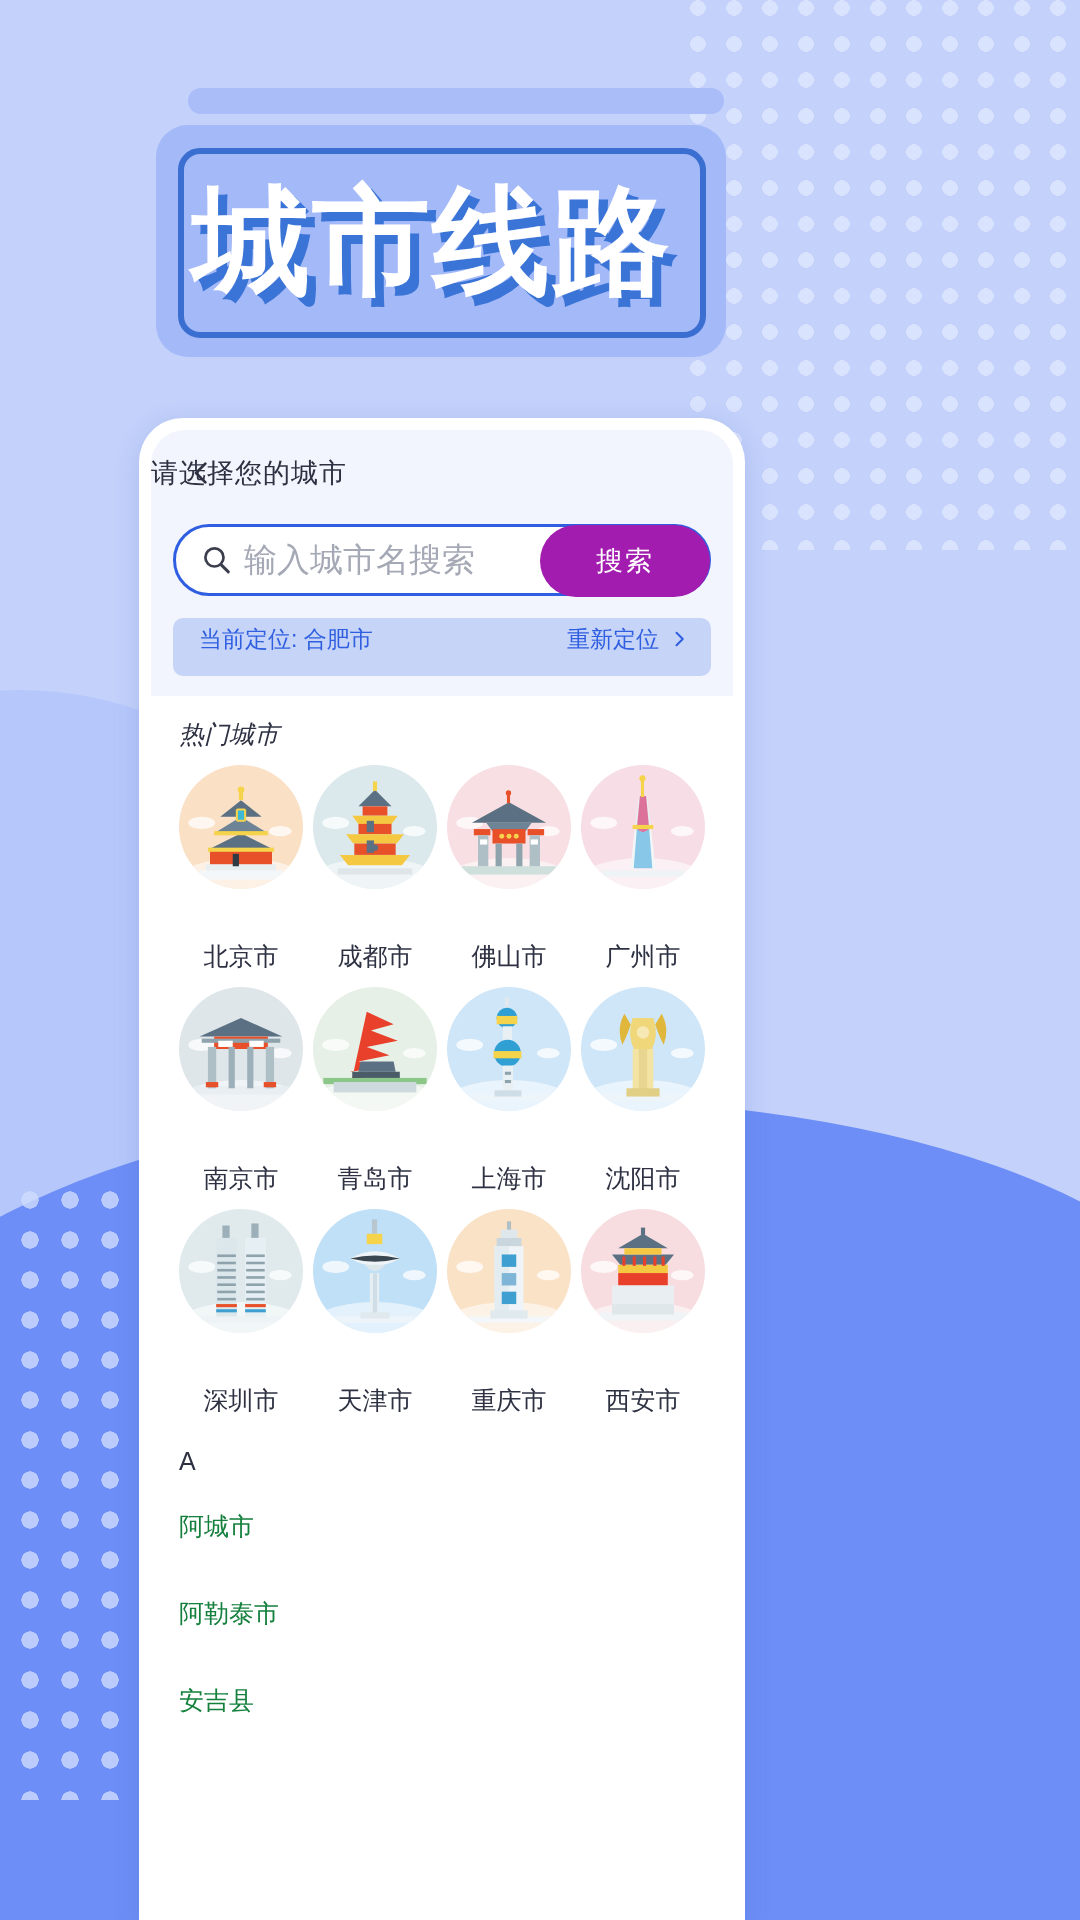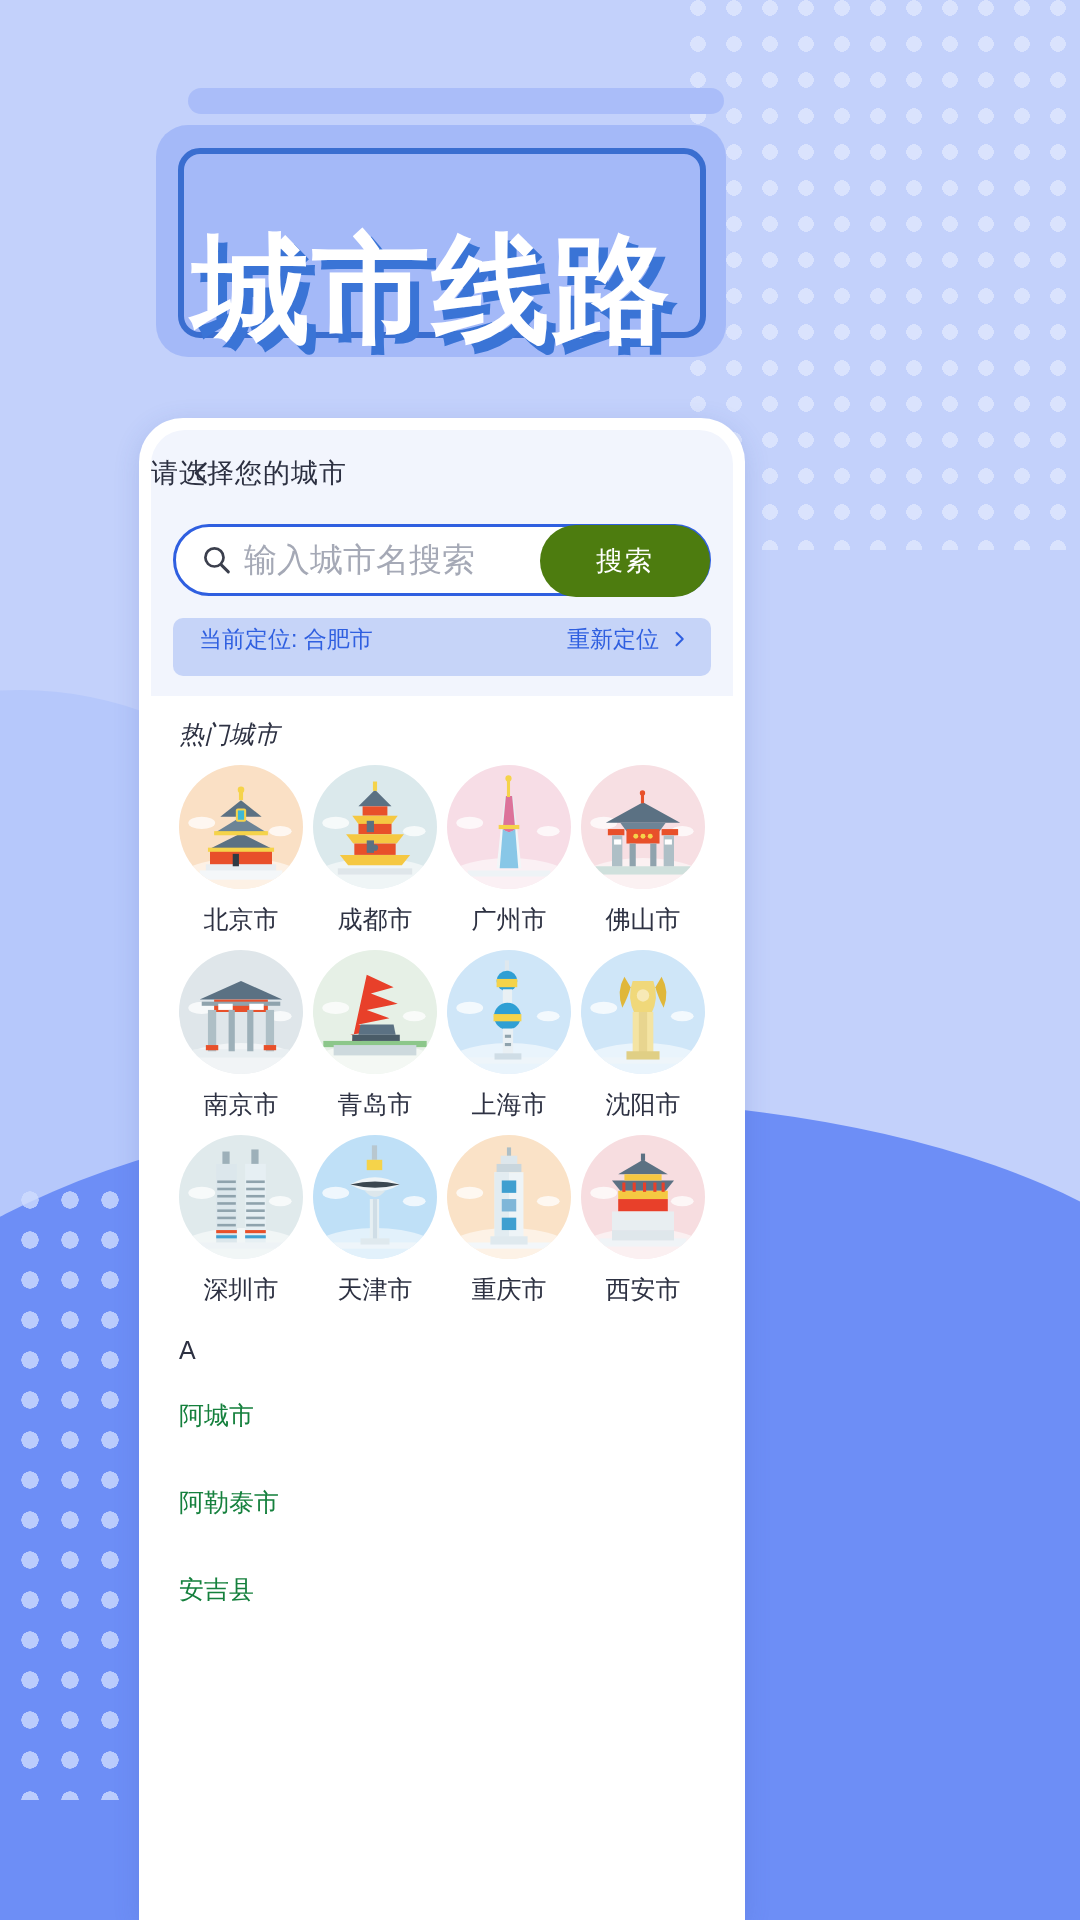--- a/index.html
+++ b/index.html
@@ -84,21 +84,20 @@
     position:absolute;
     left: 178px; top: 148px;
     width: 508px; height: 190px;
     display:flex; align-items:center; justify-content:center;
     font-size: 118px;
     font-weight: 800;
     letter-spacing: 2px;
     color: #ffffff;
     text-shadow: 9px 9px 0 #3a74d6;
     white-space: nowrap;
-    margin-top: 48px;
   }
 
   
   .phone {
     position:absolute;
     left: 139px; top: 418px;
     width: 606px; height: 1502px;
     background: #ffffff;
     border-radius: 44px 44px 0 0;
     box-shadow: 0 6px 26px rgba(60,90,170,.18);
@@ -156,21 +155,21 @@
     color: #35394a;
     padding-right: 180px;
   }
   .search-input::placeholder { color: #a5a9b6; }
   .search-btn {
     position: absolute;
     right: -2px; top: -2px;
     width: 170px; height: 72px;
     border: 0;
     border-radius: 40px;
-    background: #4d7c0f;
+    background: #a21caf;
     color: #fff;
     font-family: inherit;
     font-size: 27px;
     letter-spacing: 2px;
     cursor: pointer;
   }
 
   .locate-wrap { padding: 22px 22px 20px 22px; }
   .locate-bar {
     height: 58px;
@@ -194,20 +193,21 @@
   .grid {
     display: grid;
     grid-template-columns: repeat(4, 1fr);
     row-gap: 14px;
     column-gap: 6px;
     margin-top: 14px;
   }
   .city-cell {
     display: flex; flex-direction: column; align-items: center;
     cursor: pointer;
+    gap: 37px;
   }
   .city-circle {
     width: 124px; height: 124px;
     border-radius: 50%;
     overflow: hidden;
     display:flex; align-items:center; justify-content:center;
   }
   .city-circle svg { width: 100%; height: 100%; display:block; }
   .city-name {
     margin-top: 14px;
@@ -326,39 +326,20 @@
     <rect x="44" y="57" width="32" height="10" fill="#e8502a"></rect>
     <path d="M32 67 H88 L81 76 H39 Z" fill="#f5c842"></path>
     <rect x="40" y="76" width="40" height="11" fill="#e8502a"></rect>
     <path d="M26 87 H94 L86 97 H34 Z" fill="#f5c842"></path>
     <rect x="52" y="54" width="7" height="11" fill="#5b7183"></rect>
     <rect x="52" y="73" width="7" height="12" fill="#5b7183"></rect>
     <circle cx="60" cy="80" r="3" fill="#5b7183"></circle>
               </svg>
             </div>
             <div class="city-name">成都市</div>
-          </div>
-          <div class="city-cell">
-            <div class="city-circle">
-              <svg viewBox="0 0 120 120">
-                <rect width="120" height="120" fill="#f7dde6"></rect>
-          <ellipse cx="60" cy="116" rx="66" ry="26" fill="#ffffff" opacity=".55"></ellipse>
-          <ellipse cx="22" cy="56" rx="13" ry="6" fill="#ffffff" opacity=".75"></ellipse>
-          <ellipse cx="98" cy="64" rx="11" ry="5" fill="#ffffff" opacity=".75"></ellipse>
-    <rect x="20" y="102" width="80" height="6" fill="#eef3f6"></rect>
-    <path d="M56 30 L64 30 L68 62 Q60 70 52 62 Z" fill="#e9eef1"></path>
-    <path d="M52 62 Q60 70 68 62 L72 100 H48 Z" fill="#f2f6f8"></path>
-    <path d="M57 30 L63 30 L66 62 Q60 68 54 62 Z" fill="#d95c8b" opacity=".85"></path>
-    <path d="M54 62 Q60 68 66 62 L69 100 H51 Z" fill="#5bb4e0" opacity=".7"></path>
-    <rect x="58" y="14" width="3" height="17" fill="#f5d34a"></rect>
-    <circle cx="59.5" cy="13" r="3" fill="#f5d34a"></circle>
-    <rect x="50" y="58" width="20" height="4" fill="#f5d34a"></rect>
-              </svg>
-            </div>
-            <div class="city-name">广州市</div>
           </div>
           <div class="city-cell">
             <div class="city-circle">
               <svg viewBox="0 0 120 120">
                 <rect width="120" height="120" fill="#f7dfe3"></rect>
           <ellipse cx="60" cy="116" rx="66" ry="26" fill="#ffffff" opacity=".55"></ellipse>
           <ellipse cx="22" cy="56" rx="13" ry="6" fill="#ffffff" opacity=".75"></ellipse>
           <ellipse cx="98" cy="64" rx="11" ry="5" fill="#ffffff" opacity=".75"></ellipse>
     <rect x="14" y="98" width="92" height="8" fill="#cfe0dc"></rect>
     <path d="M60 36 L96 56 H24 Z" fill="#5b7183"></path>
@@ -373,20 +354,39 @@
     <rect x="80" y="68" width="10" height="30" fill="#aebfc6"></rect>
     <rect x="47" y="76" width="6" height="22" fill="#8fa3ad"></rect>
     <rect x="67" y="76" width="6" height="22" fill="#8fa3ad"></rect>
     <rect x="32" y="72" width="7" height="5" fill="#ffffff"></rect>
     <rect x="81" y="72" width="7" height="5" fill="#ffffff"></rect>
     <rect x="58" y="28" width="3" height="9" fill="#e8502a"></rect>
     <circle cx="59.5" cy="27" r="2.6" fill="#e8502a"></circle>
               </svg>
             </div>
             <div class="city-name">佛山市</div>
+          </div>
+          <div class="city-cell">
+            <div class="city-circle">
+              <svg viewBox="0 0 120 120">
+                <rect width="120" height="120" fill="#f7dde6"></rect>
+          <ellipse cx="60" cy="116" rx="66" ry="26" fill="#ffffff" opacity=".55"></ellipse>
+          <ellipse cx="22" cy="56" rx="13" ry="6" fill="#ffffff" opacity=".75"></ellipse>
+          <ellipse cx="98" cy="64" rx="11" ry="5" fill="#ffffff" opacity=".75"></ellipse>
+    <rect x="20" y="102" width="80" height="6" fill="#eef3f6"></rect>
+    <path d="M56 30 L64 30 L68 62 Q60 70 52 62 Z" fill="#e9eef1"></path>
+    <path d="M52 62 Q60 70 68 62 L72 100 H48 Z" fill="#f2f6f8"></path>
+    <path d="M57 30 L63 30 L66 62 Q60 68 54 62 Z" fill="#d95c8b" opacity=".85"></path>
+    <path d="M54 62 Q60 68 66 62 L69 100 H51 Z" fill="#5bb4e0" opacity=".7"></path>
+    <rect x="58" y="14" width="3" height="17" fill="#f5d34a"></rect>
+    <circle cx="59.5" cy="13" r="3" fill="#f5d34a"></circle>
+    <rect x="50" y="58" width="20" height="4" fill="#f5d34a"></rect>
+              </svg>
+            </div>
+            <div class="city-name">广州市</div>
           </div>
           <div class="city-cell">
             <div class="city-circle">
               <svg viewBox="0 0 120 120">
                 <rect width="120" height="120" fill="#dfe6ea"></rect>
           <ellipse cx="60" cy="116" rx="66" ry="26" fill="#ffffff" opacity=".55"></ellipse>
           <ellipse cx="22" cy="56" rx="13" ry="6" fill="#ffffff" opacity=".75"></ellipse>
           <ellipse cx="98" cy="64" rx="11" ry="5" fill="#ffffff" opacity=".75"></ellipse>
     <rect x="14" y="96" width="92" height="8" fill="#e8eef1"></rect>
     <path d="M60 30 L100 48 H20 Z" fill="#5b7183"></path>

